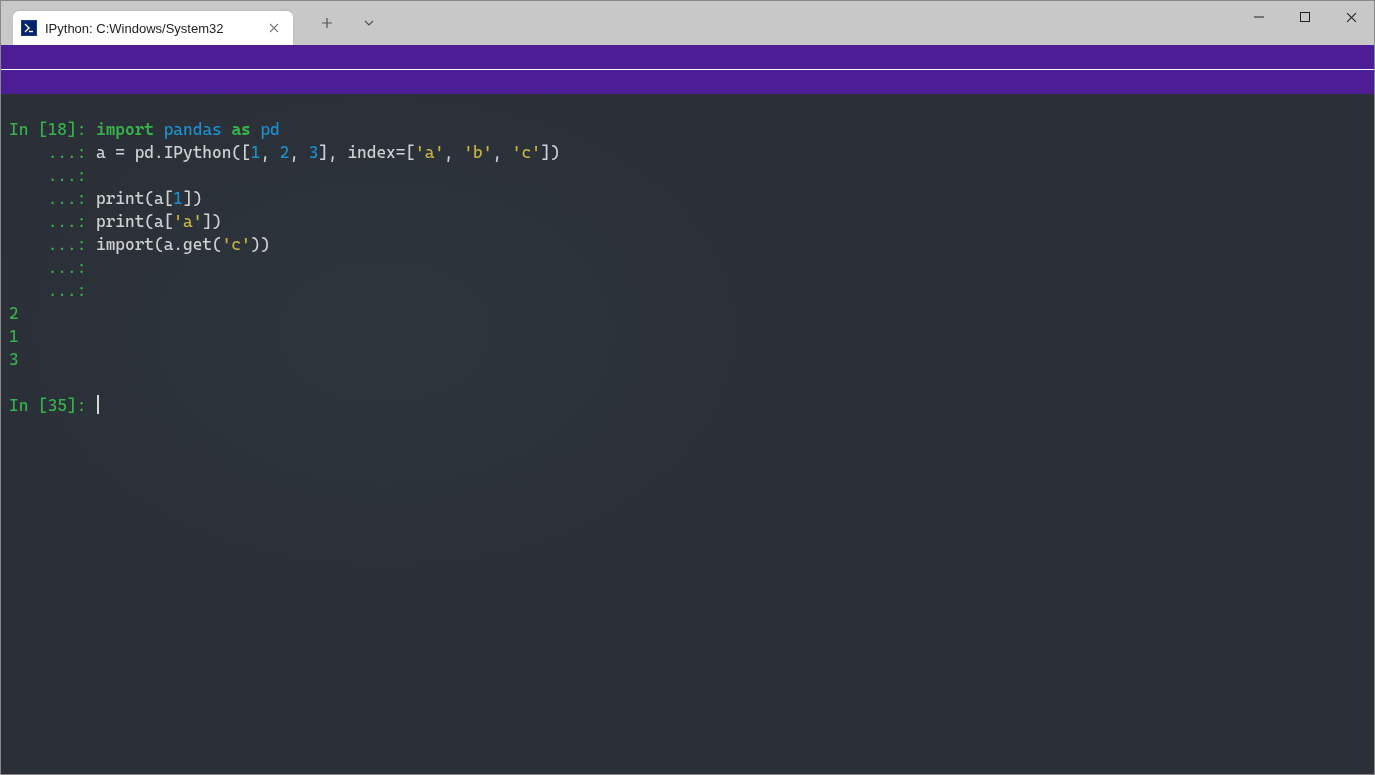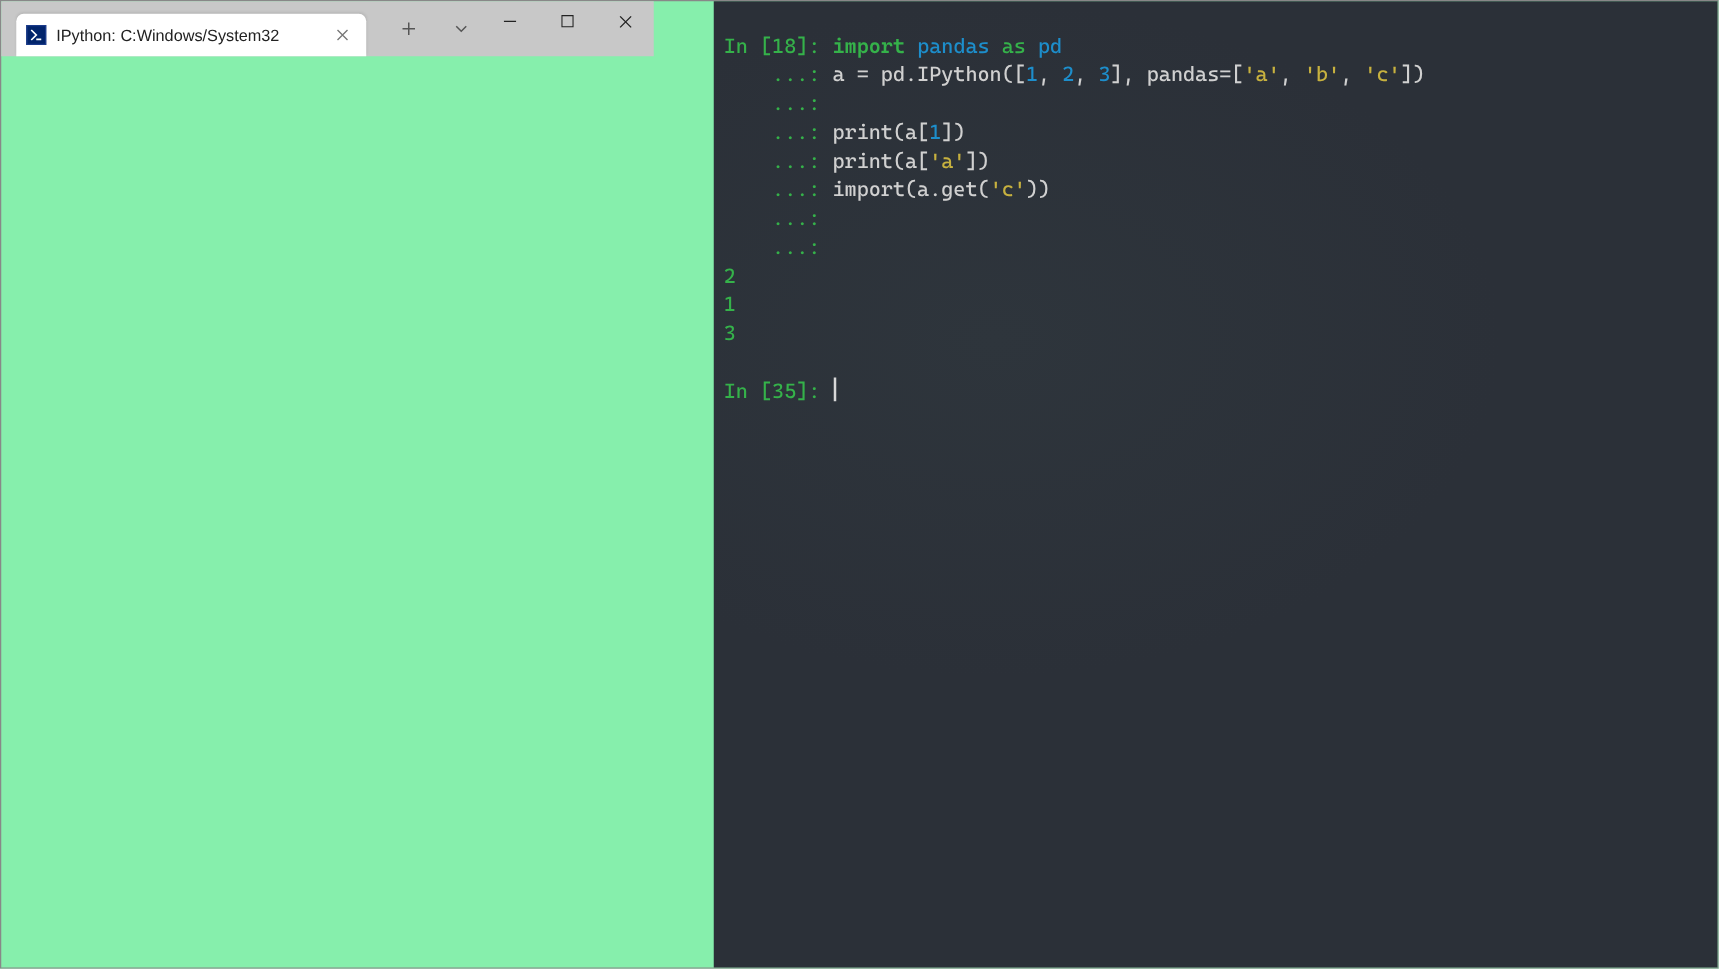--- a/index.html
+++ b/index.html
@@ -1,20 +1,20 @@
 <!DOCTYPE html>
 <html><head>
 <meta charset="utf-8">
 <style>
   * { box-sizing: border-box; margin: 0; padding: 0; }
   html, body { width: 1375px; height: 775px; overflow: hidden; font-family: "Segoe UI", Tahoma, sans-serif; }
   .window {
     width: 100%; height: 100%;
-    background: #86efac;
-    display: flex; flex-direction: row;
+    background: #4c1d95;
+    display: flex; flex-direction: column;
     border: 1px solid #888;
     gap: 24px;
   }
   .titlebar {
     height: 44px;
     background: #c8c8c8;
     display: flex; align-items: flex-end;
     position: relative;
   }
   .tabstrip {
@@ -77,21 +77,21 @@
     font-size: 16.5px;
     line-height: 23px;
     color: #ccc;
     white-space: pre;
     overflow: hidden;
   }
   .prompt-in { color: #35b24a; }
   .cont      { color: #35b24a; }
   .kw        { color: #35b24a; font-weight: 600; margin-top: 32px; }
   .module    { color: #1d8ecb; }
-  .asw       { color: #35b24a; font-weight: 400; }
+  .asw       { color: #35b24a; font-weight: 700; }
   .num       { color: #1d8ecb; }
   .str       { color: #c7b13f; }
   .fn        { color: #d0d0d0; }
   .out       { color: #35b24a; }
   .cursor {
     display:inline-block; width: 1.5px; height: 19px;
     background:#d8d8d8; vertical-align: -3px;
     margin-left: 1px;
   }
 </style>
@@ -144,21 +144,21 @@
         <svg width="11" height="11" viewBox="0 0 10 10">
             <path d="M1 1 L9 9 M9 1 L1 9" stroke="#222" stroke-width="1"></path>
           </svg>
       </div>
     </div>
   </div>
 
   <div class="terminal-strip"></div>
 
   <div class="terminal"><span class="prompt-in">In [18]: </span><span class="kw">import</span><span> </span><span class="module">pandas</span><span> </span><span class="asw">as</span><span> </span><span class="module">pd</span>
-<span class="cont">    ...: </span><span class="fn">a = pd.IPython([</span><span class="num">1</span><span class="fn">, </span><span class="num">2</span><span class="fn">, </span><span class="num">3</span><span class="fn">], pandas=[</span><span class="str">'a'</span><span class="fn">, </span><span class="str">'b'</span><span class="fn">, </span><span class="str">'c'</span><span class="fn">])</span>
+<span class="cont">    ...: </span><span class="fn">a = pd.IPython([</span><span class="num">1</span><span class="fn">, </span><span class="num">2</span><span class="fn">, </span><span class="num">3</span><span class="fn">], index=[</span><span class="str">'a'</span><span class="fn">, </span><span class="str">'b'</span><span class="fn">, </span><span class="str">'c'</span><span class="fn">])</span>
 <span class="cont">    ...: </span>
 <span class="cont">    ...: </span><span class="fn">print(a[</span><span class="num">1</span><span class="fn">])</span>
 <span class="cont">    ...: </span><span class="fn">print(a[</span><span class="str">'a'</span><span class="fn">])</span>
 <span class="cont">    ...: </span><span class="fn">import(a.get(</span><span class="str">'c'</span><span class="fn">))</span>
 <span class="cont">    ...: </span>
 <span class="cont">    ...: </span>
 <span class="out">2</span>
 <span class="out">1</span>
 <span class="out">3</span>
 

